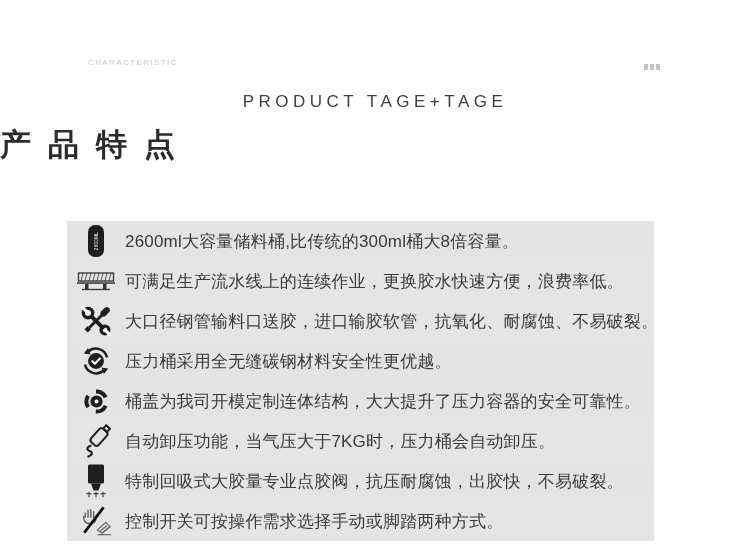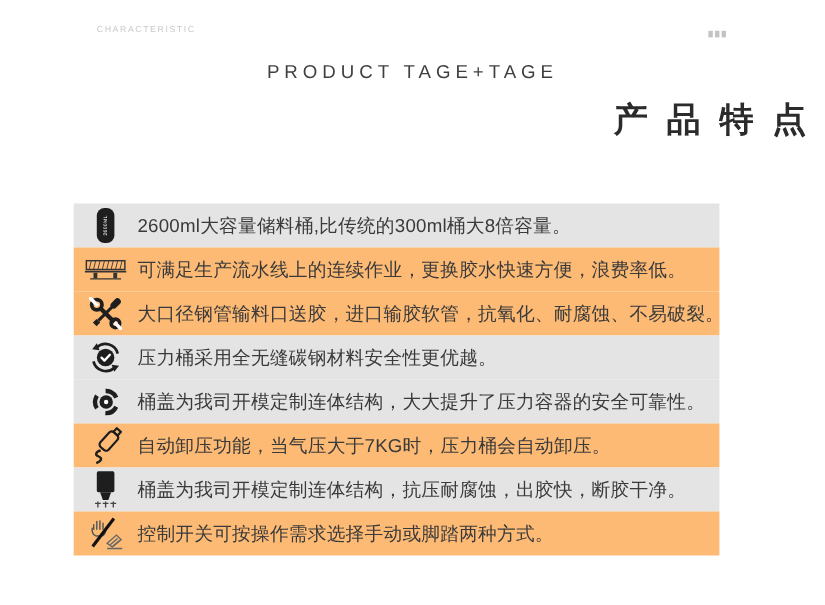--- a/index.html
+++ b/index.html
@@ -3,47 +3,47 @@
 <meta charset="utf-8">
 <style>
   html,body{margin:0;padding:0;}
   body{
     width:750px;height:550px;
     background:#ffffff;
     font-family:"Liberation Sans","DejaVu Sans",sans-serif;
     position:relative;overflow:hidden;
     color:#3a3a3a;
   }
-  .page{position:absolute;inset:0;}
+  .page{position:absolute;inset:0;margin-top:36px;}
 
   .eyebrow{
     position:absolute;left:88px;top:22px;
     font-size:8px;letter-spacing:1.4px;color:#c9c9c9;
   }
   .dots{position:absolute;left:644px;top:28px;display:flex;gap:2px;}
   .dots span{width:4px;height:6px;background:#c3c3c3;display:block;}
 
   .title-en{
     position:absolute;top:56px;left:0;width:100%;
     text-align:center;font-size:17px;letter-spacing:4.5px;
     color:#3f3f3f;font-weight:400;
   }
   .title-cn{
     position:absolute;top:88px;left:0;width:100%;
-    text-align:right;font-size:31px;font-weight:600;
-    letter-spacing:17px;padding-left:17px;box-sizing:border-box;
+    text-align:left;font-size:31px;font-weight:600;
+    letter-spacing:17px;box-sizing:border-box;
     color:#2b2b2b;
   }
 
   .features{
     position:absolute;top:185px;left:67px;width:587px;
   }
   .feature-row{
     height:40px;display:flex;align-items:center;
-    background:#fdba74;
+    background:#e5e5e5;
   }
   .feature-row.shaded{background:#e4e4e4;}
   .icon-box{
     width:58px;min-width:58px;height:40px;
     display:flex;align-items:center;justify-content:center;
   }
   .feature-text{
     font-size:17px;color:#3a3a3a;white-space:nowrap;
     letter-spacing:0.2px;
   }
@@ -146,21 +146,21 @@
     </div>
 
     <div class="feature-row shaded">
       <div class="icon-box">
         <svg width="24" height="34" viewBox="0 0 24 34">
           <rect x="4" y="0.5" width="16" height="19" rx="1.5" fill="#1e1e1e"></rect>
           <path d="M7 19.5 h10 l-2.5 7 h-5 z" fill="#1e1e1e"></path>
           <path d="M5 27.8 v5.5 M2.4 29.6 h5.2 M12 27.8 v5.5 M9.4 29.6 h5.2 M19 27.8 v5.5 M16.4 29.6 h5.2" stroke="#444" stroke-width="1.2" fill="none"></path>
         </svg>
       </div>
-      <div class="feature-text">桶盖为我司开模定制连体结构，抗压耐腐蚀，出胶快，断胶干净。</div>
+      <div class="feature-text">特制回吸式大胶量专业点胶阀，抗压耐腐蚀，出胶快，不易破裂。</div>
     </div>
 
     <div class="feature-row">
       <div class="icon-box">
         <svg width="32" height="32" viewBox="0 0 34 34">
           <g stroke="#555" stroke-width="1.4" fill="none" stroke-linecap="round">
             <path d="M5.5 13 V8.5 M8.5 13 V5.5 M11.5 13 V5 M14.5 13 V7"></path>
             <path d="M4 12 q-0.5 6 4 7.5 h5 q3.5 -1 4 -5 l1.5 -4"></path>
           </g>
           <line x1="25" y1="2.5" x2="4.5" y2="29.5" stroke="#111" stroke-width="3"></line>

